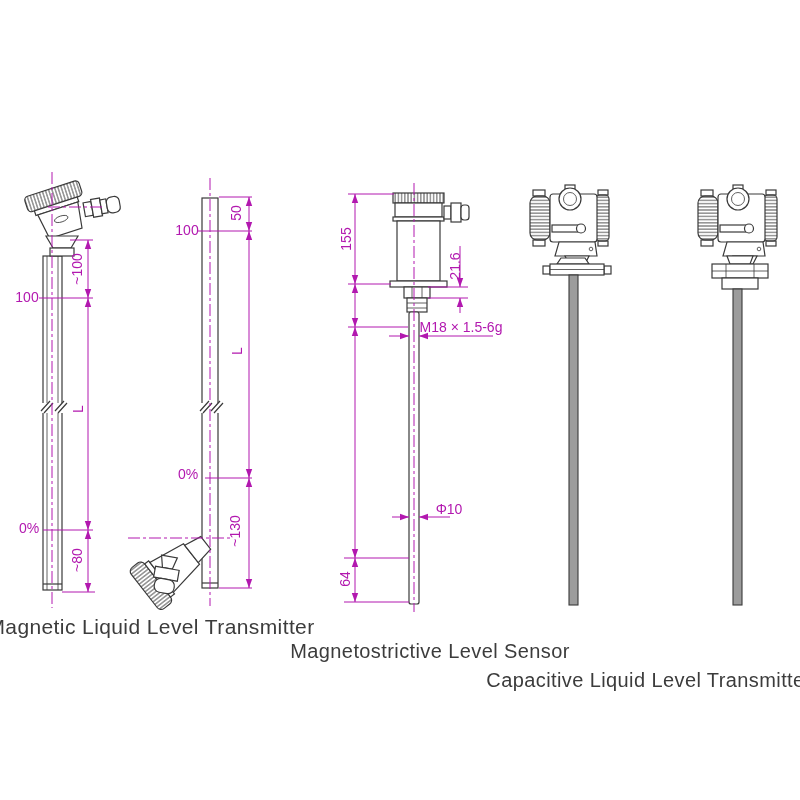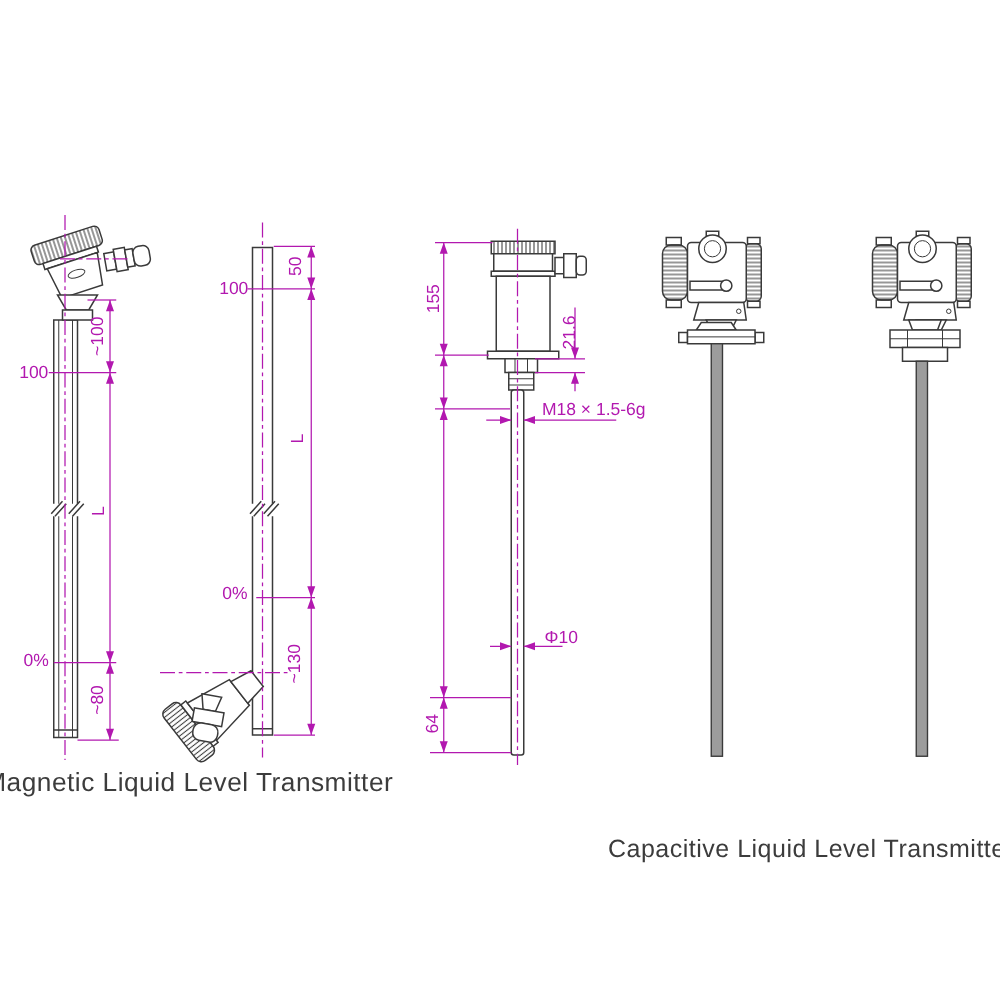--- a/index.html
+++ b/index.html
@@ -224,20 +224,21 @@
   <span class="dim-label rot" style="left:77px;top:560px">~80</span>
 
   <span class="dim-label rot" style="left:236px;top:213px">50</span>
   <span class="dim-label" style="left:187px;top:230px">100</span>
   <span class="dim-label rot" style="left:237px;top:351px">L</span>
   <span class="dim-label" style="left:188px;top:474px">0%</span>
   <span class="dim-label rot" style="left:235px;top:531px">~130</span>
 
   <span class="dim-label rot" style="left:346px;top:239px">155</span>
   <span class="dim-label rot" style="left:455px;top:266px">21.6</span>
-  <span class="dim-label" style="left:475px;top:327px">M18 × 1.5-6g</span>
+  <span class="dim-label" style="left:461px;top:327px">M18 × 1.5-6g</span>
   <span class="dim-label" style="left:449px;top:509px">Φ10</span>
   <span class="dim-label rot" style="left:345px;top:579px">64</span>
 
   <span class="caption big" style="left:151px;top:627px">Magnetic Liquid Level Transmitter</span>
+  <span class="caption" style="left:430px;top:651px">Magnetostrictive Level Sensor</span>
   <span class="caption" style="left:649px;top:680px">Capacitive Liquid Level Transmitter</span>
 
 </div>
 
 </body></html>

